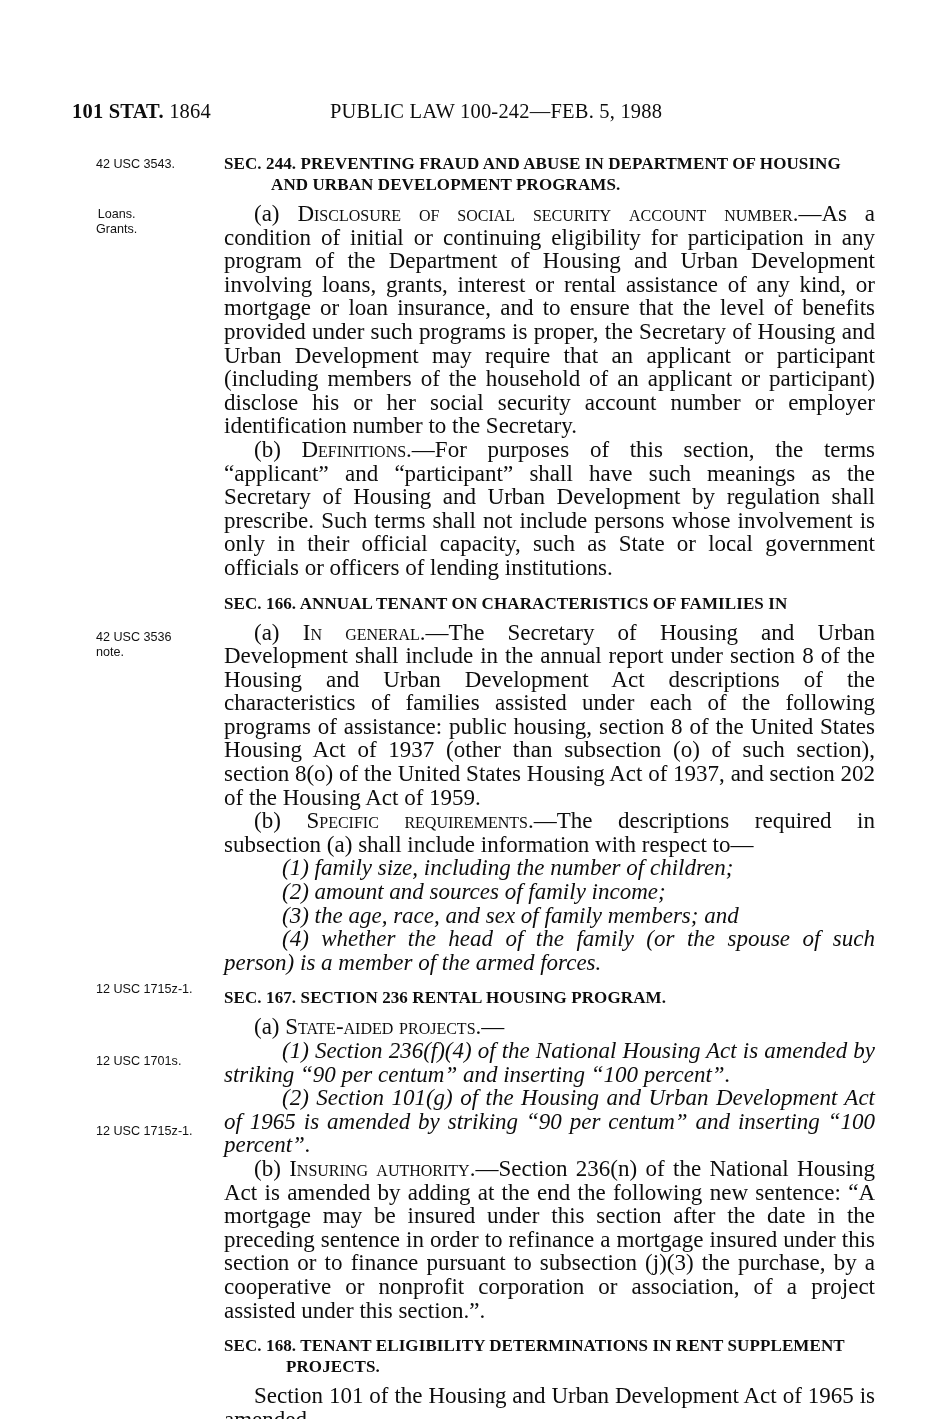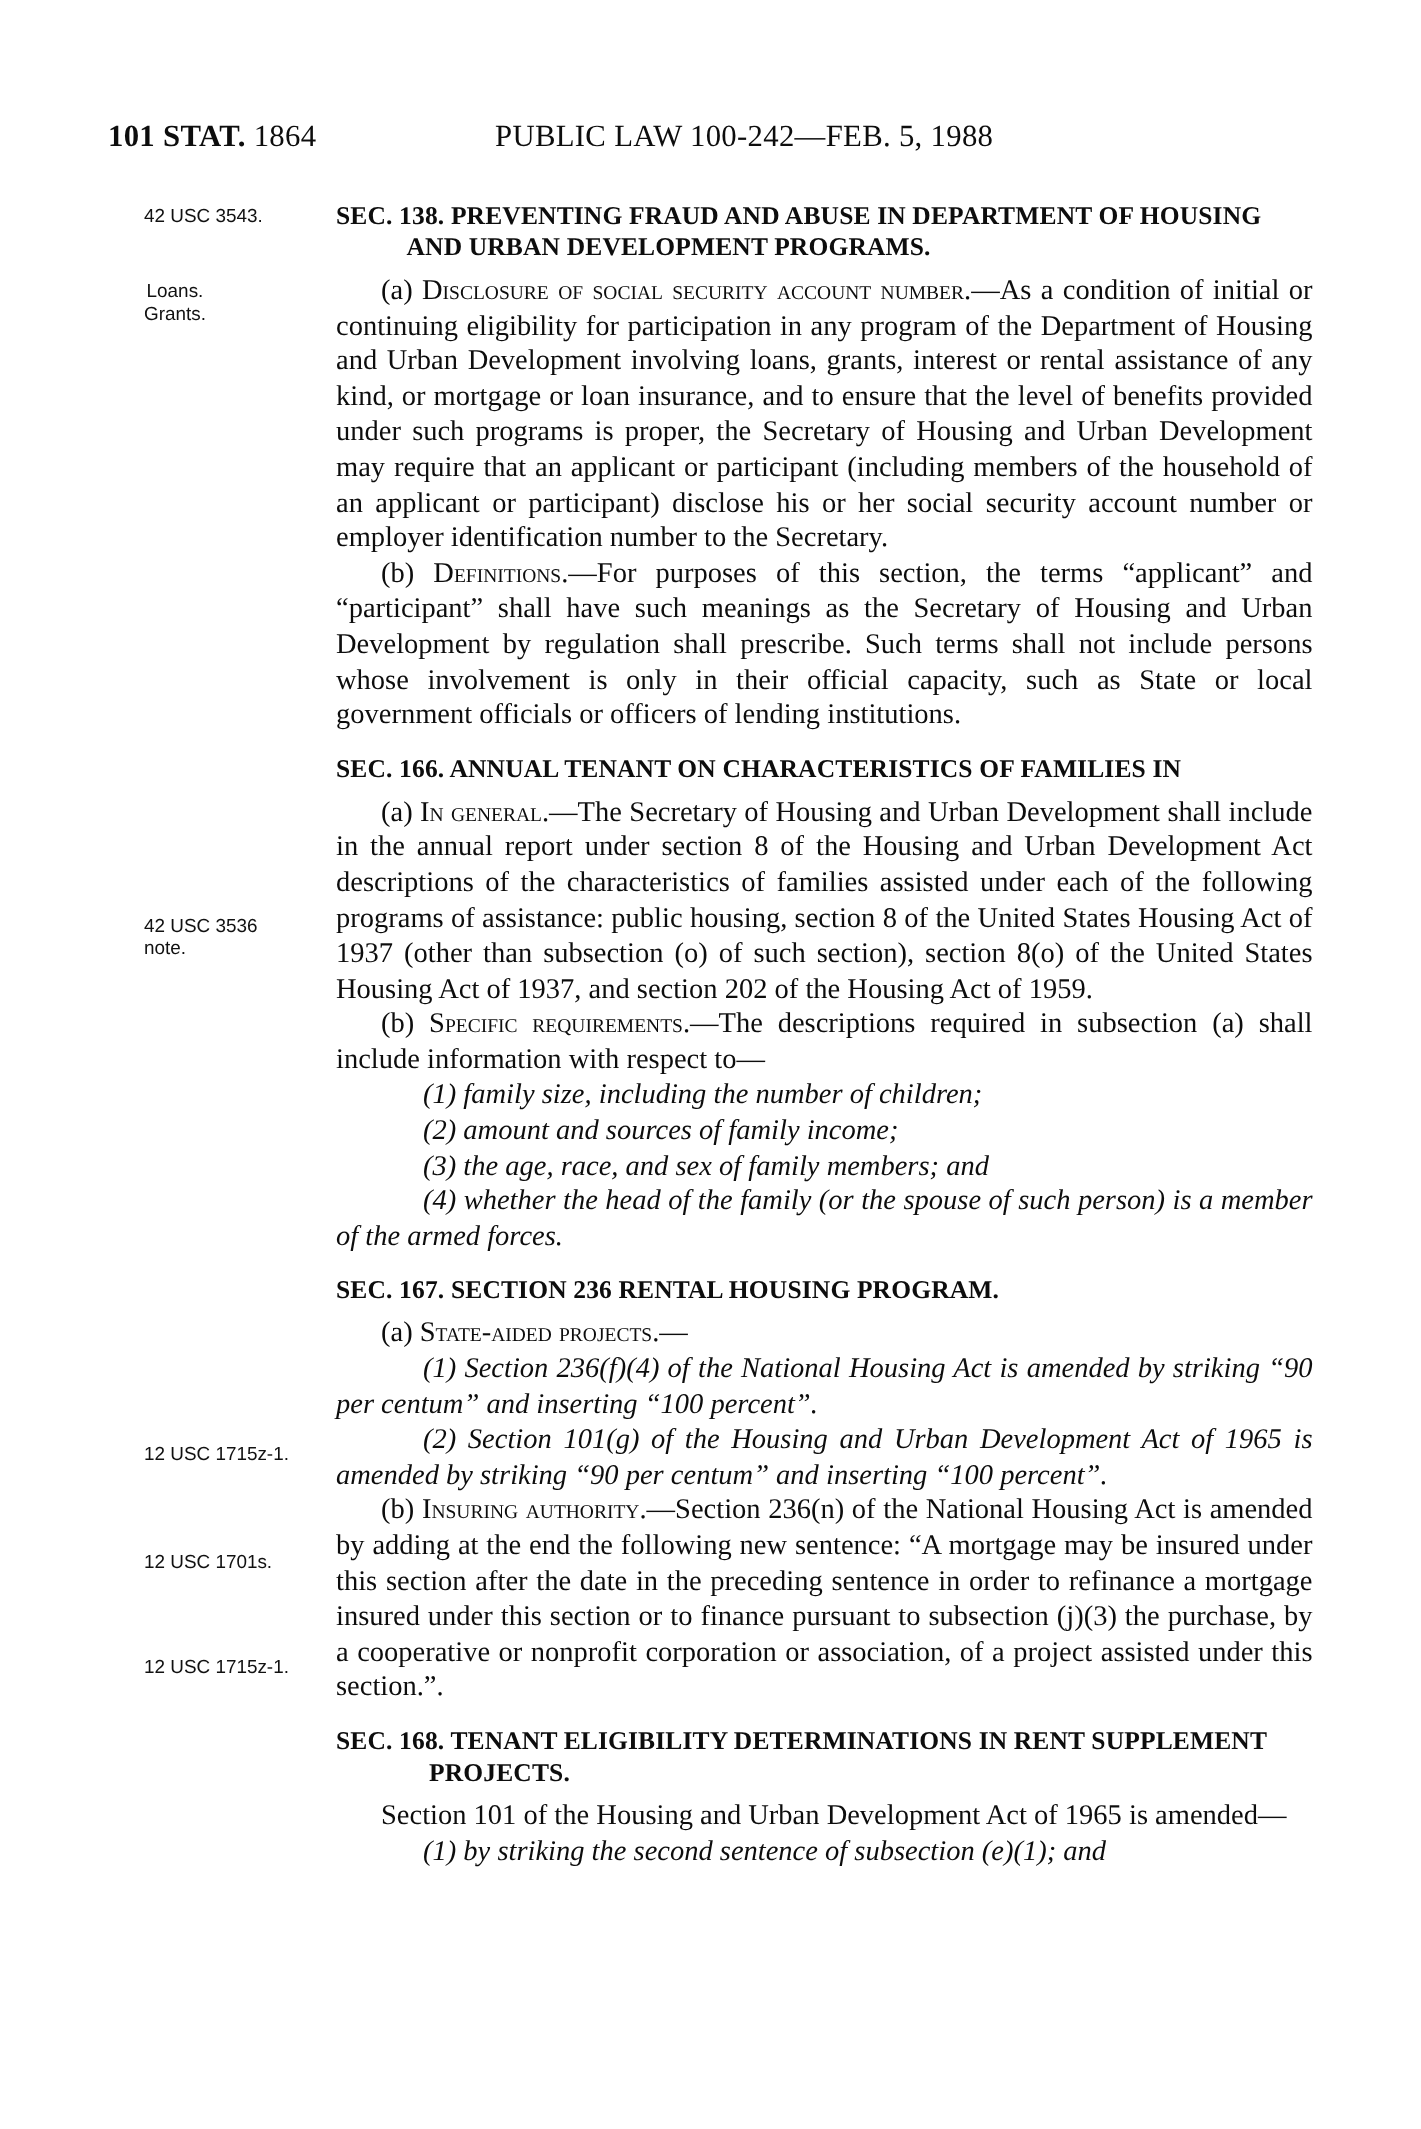--- a/index.html
+++ b/index.html
@@ -13,21 +13,21 @@
     font-family: "Liberation Serif", serif;
     color: #0d0d0d;
     position: relative;
     overflow: hidden;
   }
   .page {
     position: relative;
     width: 947px;
     height: 1419px;
     box-sizing: border-box;
-    padding: 80px 72px 40px 72px;
+    padding: 100px 72px 40px 72px;
   }
   
   .runhead {
     position: relative;
     height: 40px;
   }
   .runhead .left {
     position: absolute;
     left: 0;
     top: 0;
@@ -67,21 +67,21 @@
     white-space: pre-line;
     margin-left: 24px;
   }
   .maincol {
     margin-left: 152px;
     width: 651px;
   }
   p {
     margin: 0;
     text-align: justify;
-    font-size: 19px;
+    font-size: 23px;
     line-height: 23.6px;
     text-indent: 0;
     hyphens: manual;
   }
   p.ind {
     text-indent: 30px;
   }
   p.ind2 {
     text-indent: 58px;
     font-style: italic;
@@ -133,21 +133,21 @@
 note.</div>
       <div class="sidenote" style="top:829px;">12 USC 1715z-1.</div>
       <div class="sidenote" style="top:901px;">12 USC 1701s.</div>
       <div class="sidenote" style="top:971px;">12 USC 1715z-1.</div>
     </div>
 
     <div class="maincol">
 
       <div class="sechead">
         <span class="hang">
-          <span>SEC. 138.</span>
+          <span>SEC. 244.</span>
           <span>PREVENTING FRAUD AND ABUSE IN DEPARTMENT OF HOUSING</span>
         </span>
         <span class="line2">AND URBAN DEVELOPMENT PROGRAMS.</span>
       </div>
 
       <p class="ind">(a) <span class="sc" style="font-variant: small-caps;">Disclosure of social security account number</span>.—As a condition of initial or continuing eligibility for participation in any program of the Department of Housing and Urban Development involving loans, grants, interest or rental assistance of any kind, or mortgage or loan insurance, and to ensure that the level of benefits provided under such programs is proper, the Secretary of Housing and Urban Development may require that an applicant or participant (including members of the household of an applicant or participant) disclose his or her social security account number or employer identification number to the Secretary.</p>
       <p class="ind">(b) <span class="sc" style="font-variant: small-caps;">Definitions</span>.—For purposes of this section, the terms “applicant” and “participant” shall have such meanings as the Secretary of Housing and Urban Development by regulation shall prescribe. Such terms shall not include persons whose involvement is only in their official capacity, such as State or local government officials or officers of lending institutions.</p>
 
       <div class="sechead center2">
         <span class="hang">

